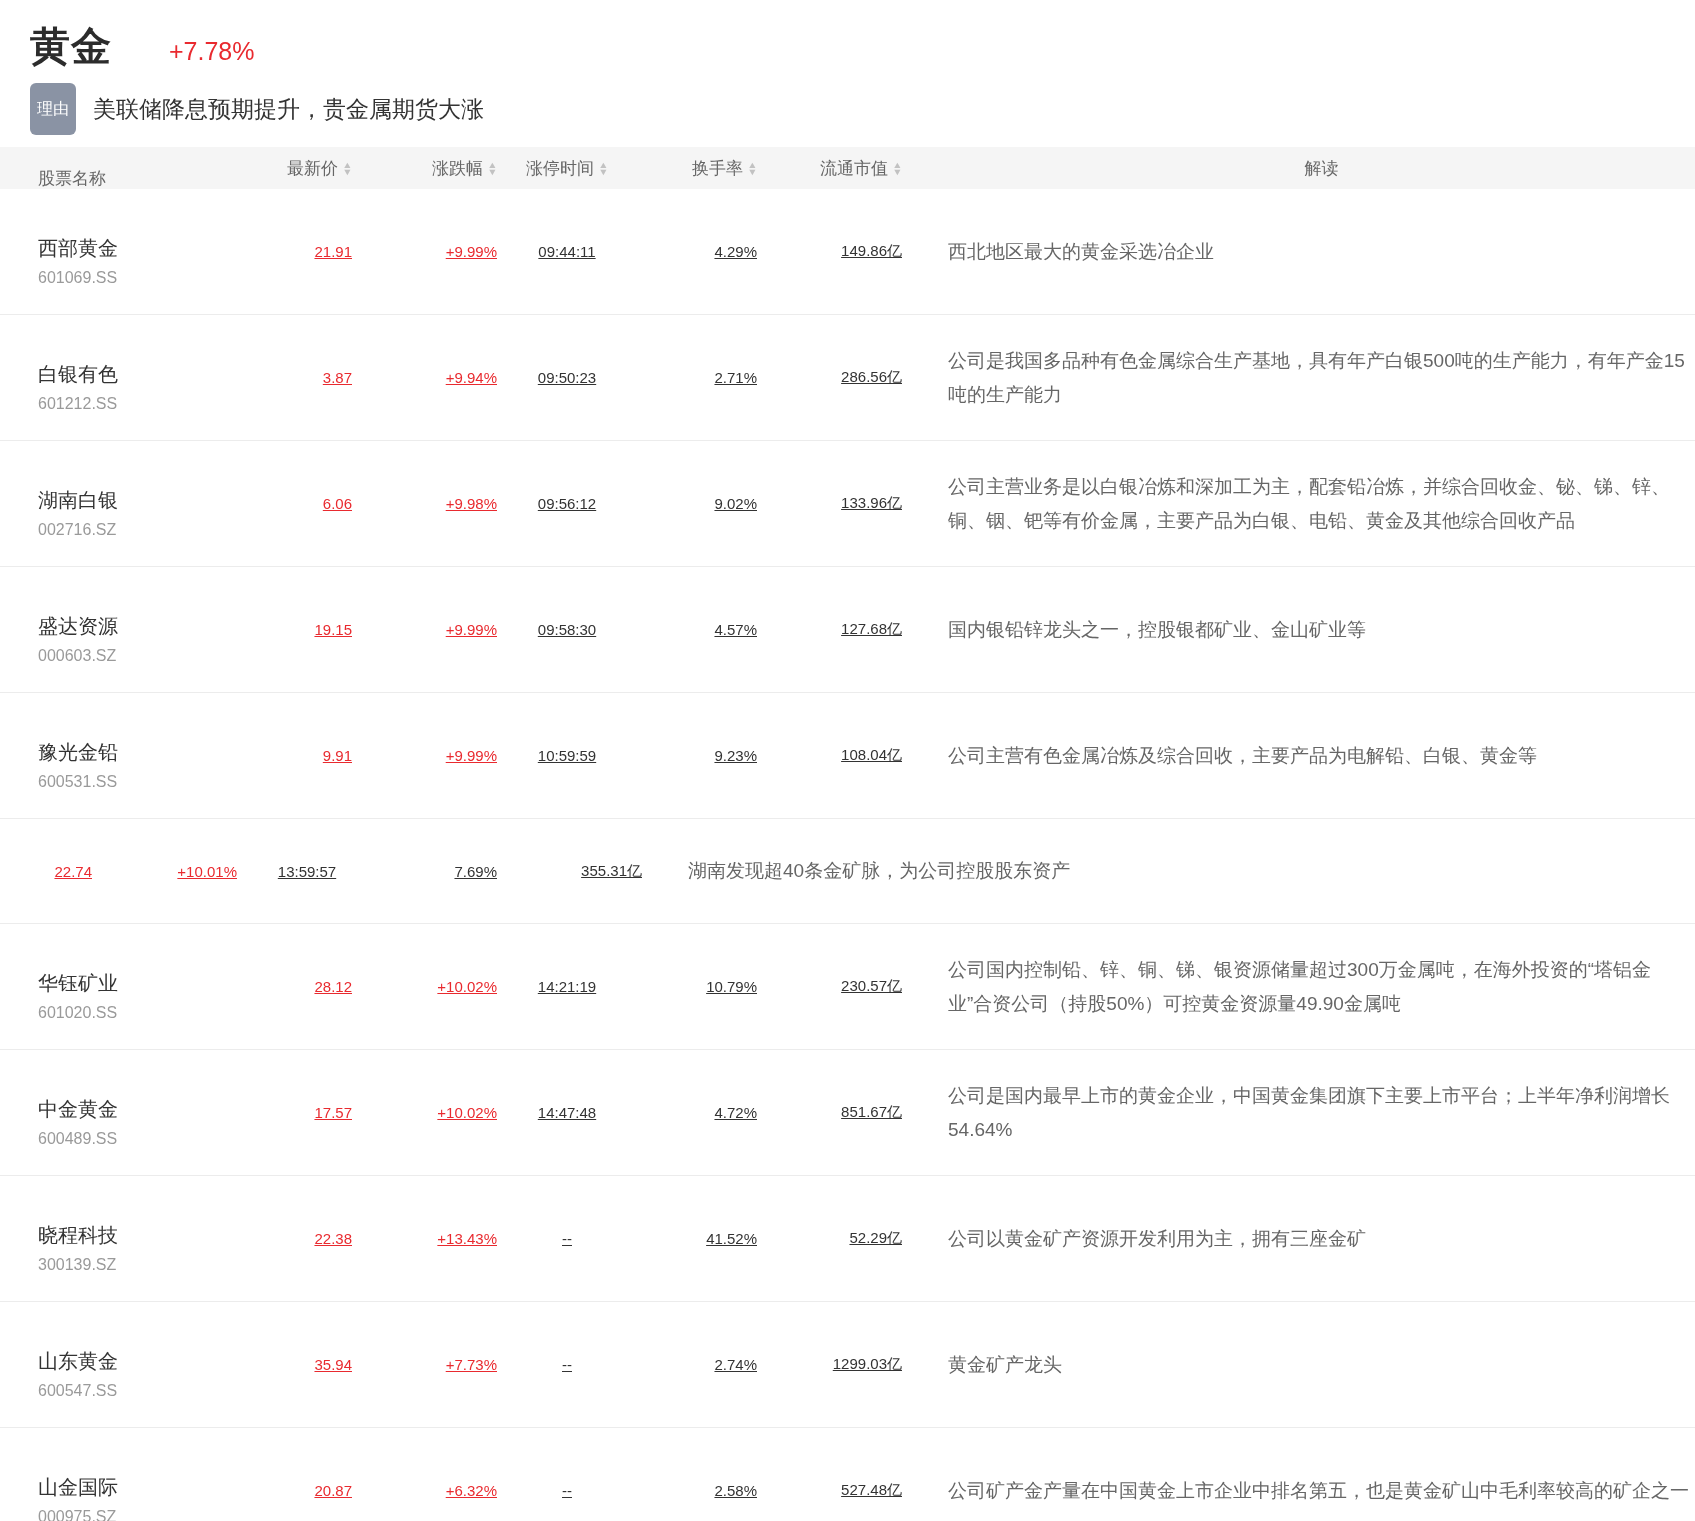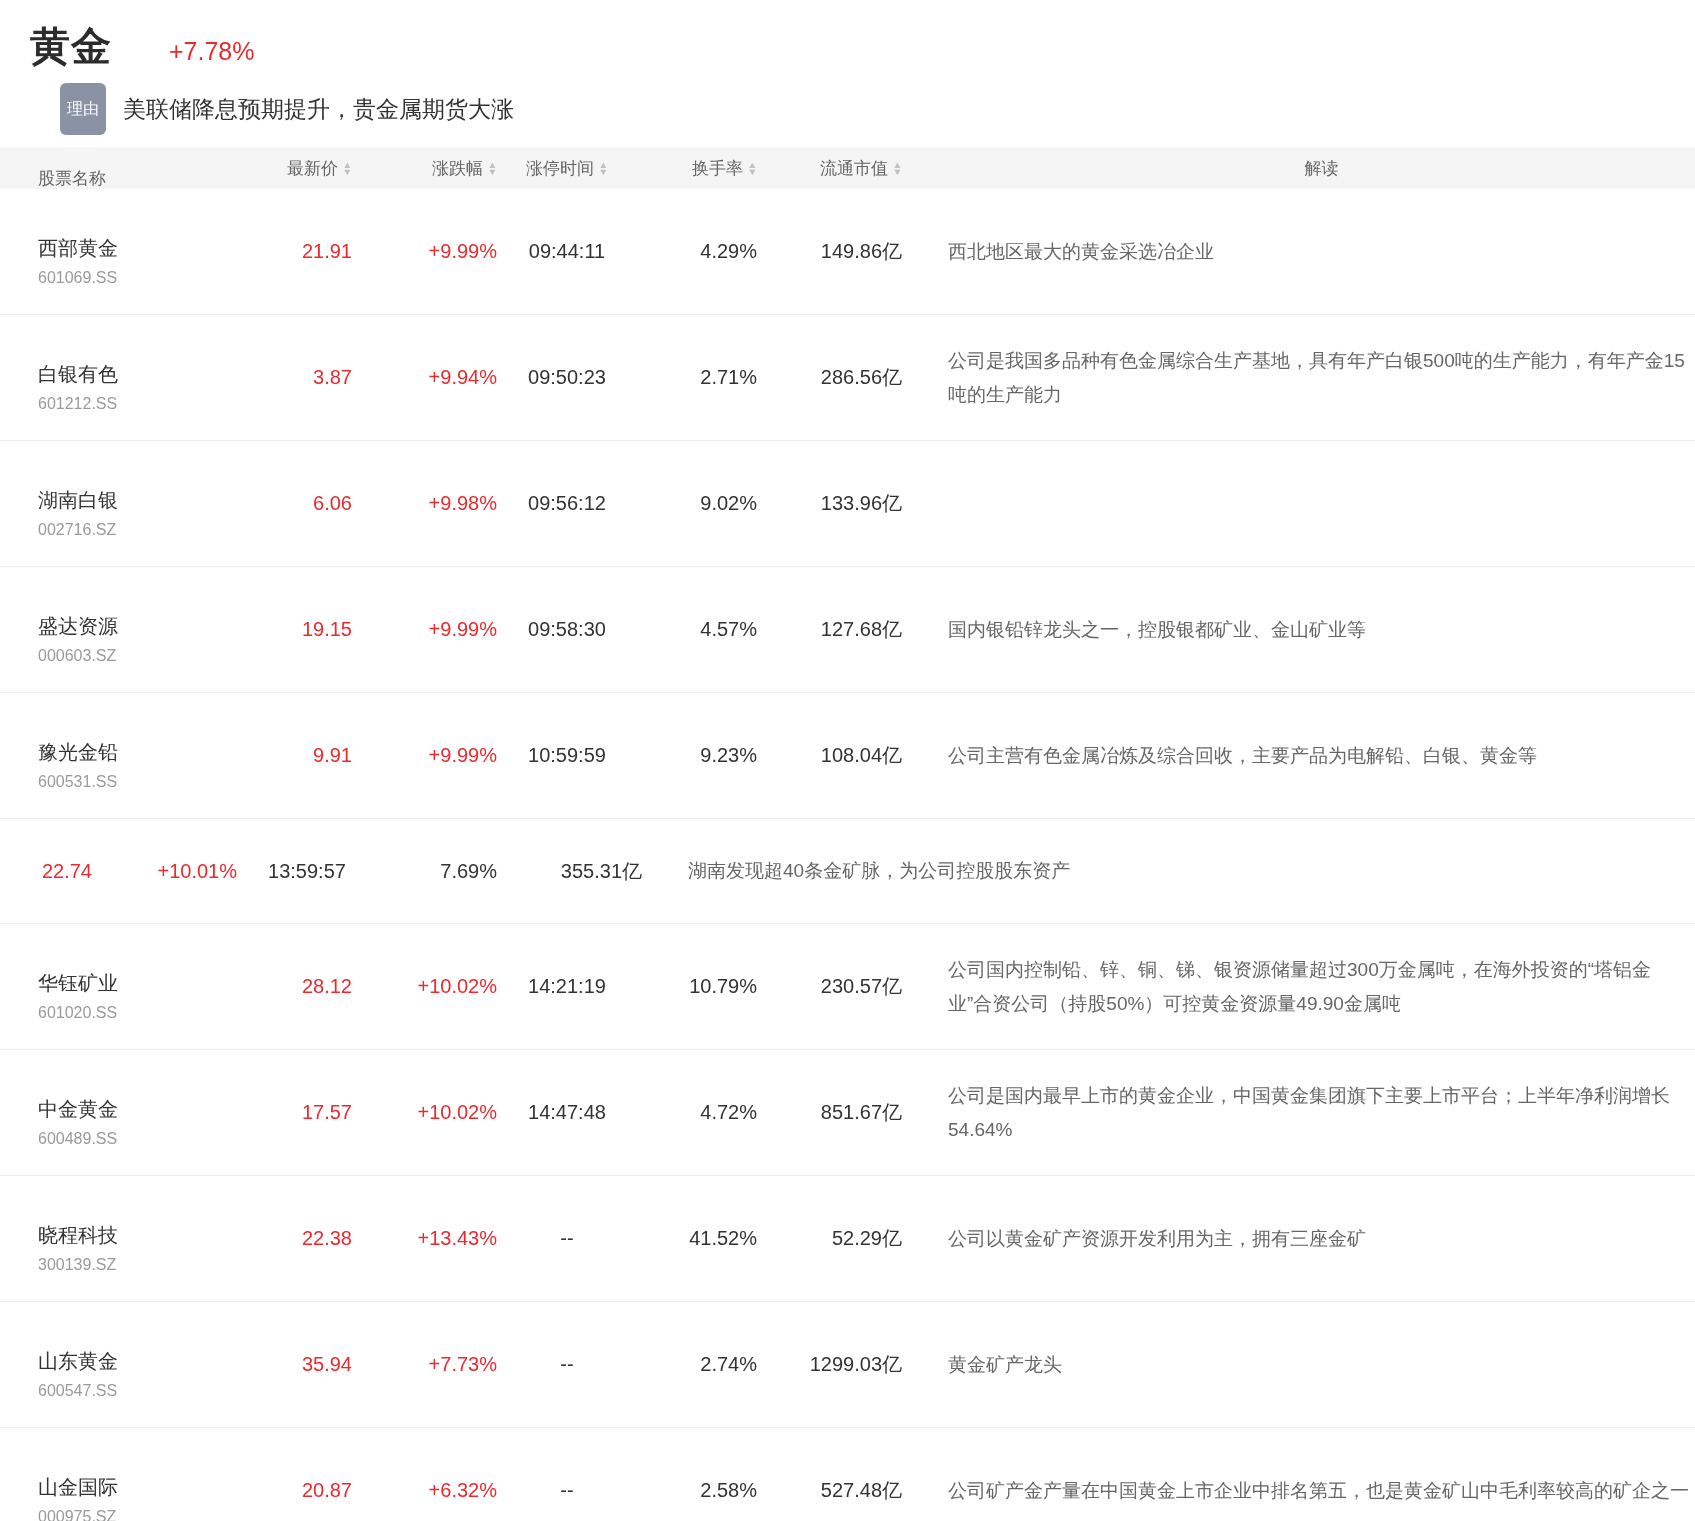--- a/index.html
+++ b/index.html
@@ -18,21 +18,21 @@
   .page { width: 1695px; min-height: 1521px; overflow: hidden; }
 
   
   .header { padding: 24px 30px 0 30px; }
   .title-row { display: flex; align-items: baseline; line-height: 44px; }
   .sector { font-size: 40px; font-weight: 700; color: #2c2c2c; letter-spacing: 1px; }
   .sector-change { font-size: 25px; font-weight: 500; color: var(--up-red); margin-left: 57px; }
   .reason-row { margin-top: 20px; display: flex; align-items: center; height: 32px; }
   .badge {
     background: var(--badge-bg); color: #fff; font-size: 16px;
-    padding: 18px 7px; border-radius: 6px; line-height: 1; flex: none; margin-left: 30px;
+    padding: 18px 7px; border-radius: 6px; line-height: 1; flex: none;
   }
   .reason { font-size: 23px; color: #333; margin-left: 17px; }
 
   
   .thead {
     margin-top: 22px; height: 42px; background: var(--thead-bg);
     display: flex; align-items: center; font-size: 17px; color: #666;
   }
   .c-name  { width: 260px; padding-left: 38px; margin-top: 20px; }
   .c-price { width: 92px;  text-align: right; }
@@ -49,21 +49,21 @@
   }
   .sort i { font-style: normal; font-size: 9px; line-height: 7px; transform: scaleX(1.15); }
 
   .row {
     display: flex; align-items: center;
     min-height: 105px; padding: 26px 0;
   }
   .row + .row { border-top: 1px solid var(--divider); }
   .stock-name { font-size: 20px; color: #333; line-height: 26px; }
   .stock-code { font-size: 16px; color: #9a9a9a; line-height: 20px; margin-top: 7px; }
-  .val { font-size: 20px; color: #333; }
+  .val { font-size: 15px; color: #333; text-decoration: underline; }
   .red { color: var(--up-red); }
   .c-note.cell { font-size: 19px; color: #666; line-height: 34px; }
 </style>
 </head>
 <body>
 
 <div class="page">
 
   <div class="header">
     <div class="title-row">
@@ -145,20 +145,21 @@
   <div class="row">
     <div class="c-name">
       <div class="stock-name">湖南白银</div>
       <div class="stock-code">002716.SZ</div>
     </div>
     <div class="c-price val red">6.06</div>
     <div class="c-change val red">+9.98%</div>
     <div class="c-time val">09:56:12</div>
     <div class="c-turn val">9.02%</div>
     <div class="c-mcap val">133.96亿</div>
+    <div class="c-note cell">公司主营业务是以白银冶炼和深加工为主，配套铅冶炼，并综合回收金、铋、锑、锌、铜、铟、钯等有价金属，主要产品为白银、电铅、黄金及其他综合回收产品</div>
   </div>
 
   <div class="row">
     <div class="c-name">
       <div class="stock-name">盛达资源</div>
       <div class="stock-code">000603.SZ</div>
     </div>
     <div class="c-price val red">19.15</div>
     <div class="c-change val red">+9.99%</div>
     <div class="c-time val">09:58:30</div>

